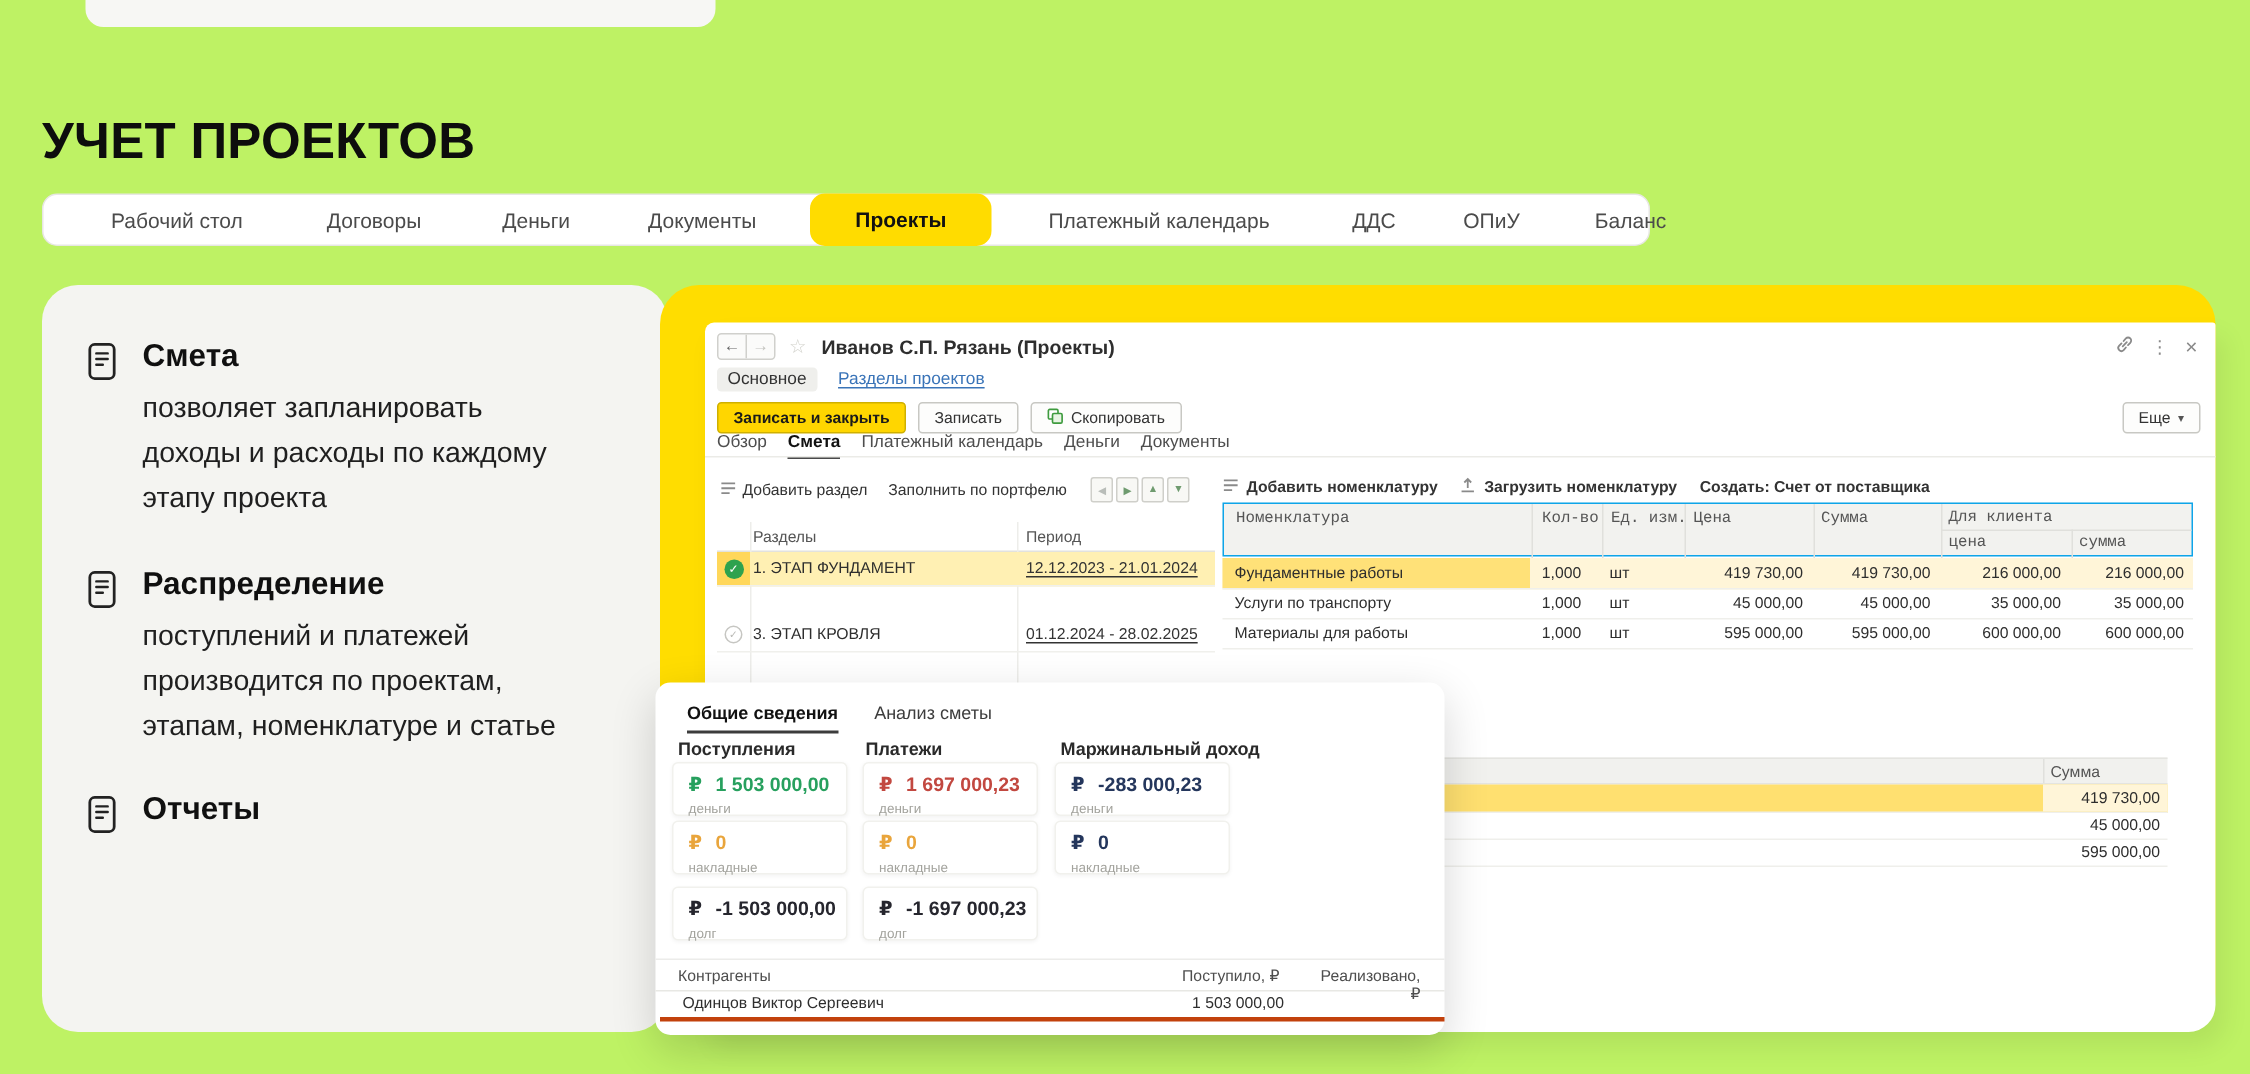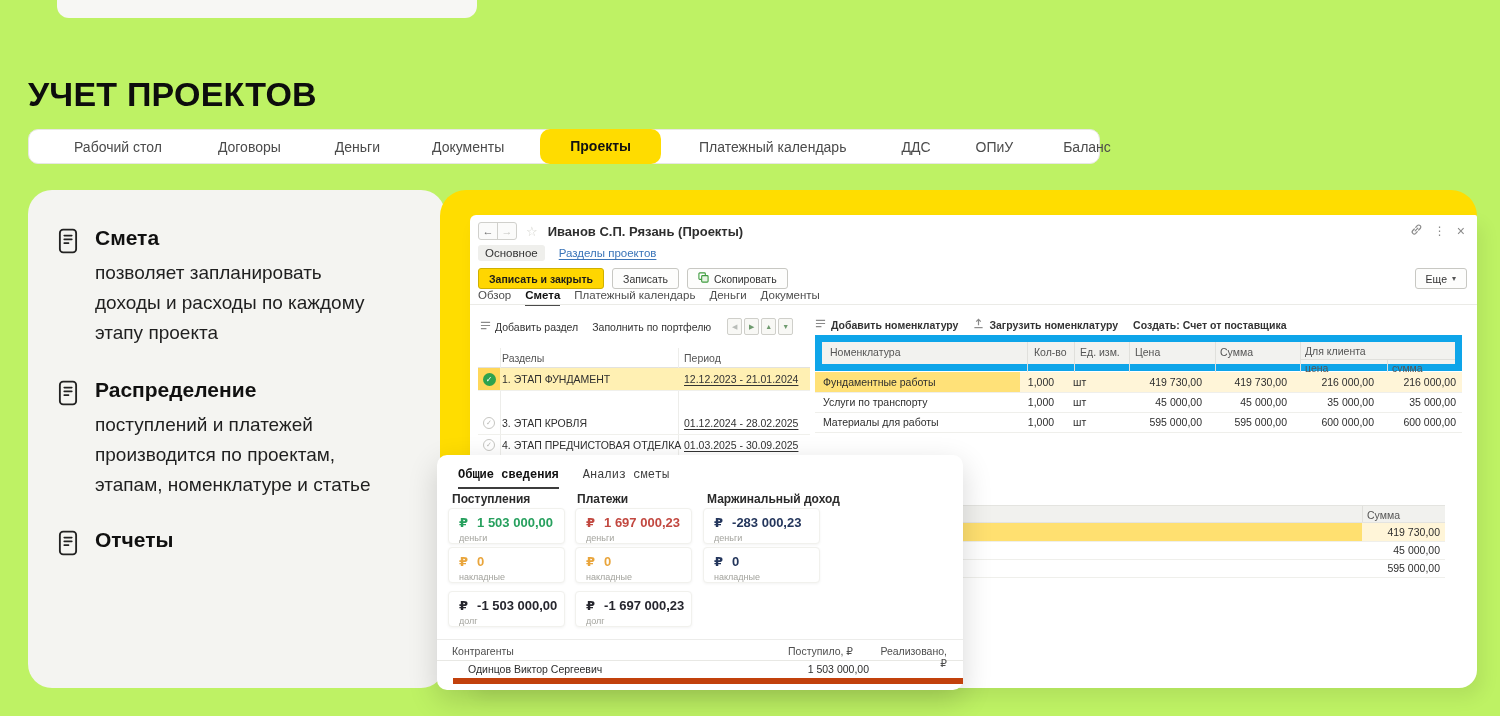--- a/index.html
+++ b/index.html
@@ -78,21 +78,21 @@
   .chk-g{width:13px;height:13px;border-radius:50%;background:#2EA24E;color:#fff;font-size:8px;
          display:flex;align-items:center;justify-content:center;}
   .chk-n{width:12px;height:12px;border-radius:50%;border:1px solid #c6c6c2;color:#b9b9b5;font-size:7px;
          display:flex;align-items:center;justify-content:center;background:#fff;box-sizing:border-box;}
 
   
   .items-toolbar{position:absolute;left:345px;top:103px;display:flex;align-items:center;gap:5px;
                  font-size:10.5px;font-weight:700;color:#333;}
   .items-toolbar .sp{margin-left:10px;}
   .items-head{position:absolute;left:345px;top:120px;width:647px;height:36px;background:#F2F2EF;
-              border:7px solid #0ea5e9;box-sizing:border-box;color:#555;}
+              border:1px solid #0ea5e9;box-sizing:border-box;color:#555;font-family:Liberation Mono, monospace;}
   .items-head span{position:absolute;}
   .ih-v{position:absolute;top:0;height:36px;border-left:1px solid #e0e0dc;}
   .ih-v.half{top:17px;height:19px;}
   .ih-h{position:absolute;left:478px;right:0;top:17px;border-top:1px solid #e0e0dc;}
   .items-row{position:absolute;left:345px;width:647px;height:20px;border-bottom:1px solid #efefeb;color:#2e2e2e;}
   .items-row span{position:absolute;top:4px;}
   .items-row .hl{position:absolute;left:0;top:0;width:205px;height:100%;background:#FFE178;}
   .items-row.sel{background:#FFF5D8;}
   .ir-name{left:8px;}
   .ir-qty{left:205px;width:42px;text-align:center;}
@@ -110,33 +110,33 @@
   .bt-row{position:absolute;left:20px;width:955px;height:18px;border-bottom:1px solid #efefeb;color:#2e2e2e;}
   .bt-row .sum{position:absolute;left:872px;top:3px;width:78px;text-align:right;}
   .bt-row.sel{background:#FFE070;}
   .bt-row.sel .cell-bg{position:absolute;left:872px;top:0;width:83px;height:100%;background:#FFF5D8;}
 
   
   .summary-card{position:absolute;left:437px;top:455px;width:526px;height:235px;background:#fff;border-radius:10px;
                 box-shadow:0 10px 30px rgba(0,0,0,0.16);font-size:10.5px;color:#333;}
   .sc-tabs{position:absolute;left:21px;top:13px;display:flex;gap:24px;font-size:12px;}
   .sc-tab.active{font-weight:700;color:#111;border-bottom:2px solid #3c3c3c;padding-bottom:5px;}
-  .sc-tab{color:#3d3d3d;font-family:Liberation Mono, monospace;}
+  .sc-tab{color:#3d3d3d;}
   .sc-title{position:absolute;top:37px;font-size:12px;font-weight:700;color:#2a2a2a;}
   .metric{position:absolute;width:117px;height:36px;background:#fff;border:1px solid #f1f1ed;border-radius:4px;
           box-shadow:0 1px 3px rgba(0,0,0,0.05);box-sizing:border-box;}
   .mv{display:flex;gap:9px;padding:6px 0 0 10px;font-size:13px;font-weight:700;}
   .ml{padding:3px 0 0 10px;font-size:9px;color:#a3a39d;}
   .c-green{color:#27A05E;} .c-red{color:#C24840;} .c-orange{color:#E9A53C;} .c-navy{color:#24365C;} .c-dark{color:#26262e;}
   .sc-div{position:absolute;left:0;right:0;top:184px;border-top:1px solid #ececea;}
   .sc-chead{position:absolute;left:0;right:0;top:188px;height:17px;color:#4e4e4e;border-bottom:1px solid #e8e8e4;}
   .sc-chead .n{position:absolute;left:15px;top:2px;}
   .sc-chead .r1{position:absolute;left:290px;top:2px;width:126px;text-align:right;}
   .sc-chead .r2{position:absolute;left:436px;top:2px;width:74px;text-align:right;}
-  .sc-crow{position:absolute;left:16px;right:0;top:206px;height:17px;color:#2e2e2e;border-bottom:6px solid #c2410c;}
+  .sc-crow{position:absolute;left:3px;right:0;top:206px;height:17px;color:#2e2e2e;border-bottom:3px solid #c2410c;}
   .sc-crow .n{position:absolute;left:15px;top:2px;}
   .sc-crow .r1{position:absolute;left:290px;top:2px;width:126px;text-align:right;}
   .sc-crow .r2{position:absolute;left:436px;top:2px;width:74px;text-align:right;}
 </style>
 </head>
 <body>
 
 <div class="canvas">
 
   <div class="top-ghost"></div>
@@ -272,27 +272,20 @@
         </span>
       <span class="nm">1. ЭТАП ФУНДАМЕНТ</span>
       <span class="pd">12.12.2023 - 21.01.2024</span>
     </div>
     <div class="sec-row" style="top:197px">
       <span class="icon-cell">
           <span class="chk-n">✓</span>
         </span>
       <span class="nm">3. ЭТАП КРОВЛЯ</span>
       <span class="pd">01.12.2024 - 28.02.2025</span>
-    </div>
-    <div class="sec-row" style="top:219px">
-      <span class="icon-cell">
-          <span class="chk-n">✓</span>
-        </span>
-      <span class="nm">4. ЭТАП ПРЕДЧИСТОВАЯ ОТДЕЛКА</span>
-      <span class="pd">01.03.2025 - 30.09.2025</span>
     </div>
 
     <div class="items-toolbar">
       <span><svg width="11" height="11" viewBox="0 0 12 12">
             <path d="M1 2.5h10M1 6h10M1 9.5h6" stroke="#8a8a8a" stroke-width="1.3"></path>
           </svg></span>
       <span>Добавить номенклатуру</span>
       <span class="sp"><svg width="11" height="11" viewBox="0 0 12 12" fill="none">
             <path d="M6 8V1.5M3.5 4L6 1.5 8.5 4" stroke="#8a8a8a" stroke-width="1.3"></path>
             <path d="M1.5 10.5h9" stroke="#8a8a8a" stroke-width="1.3"></path>

